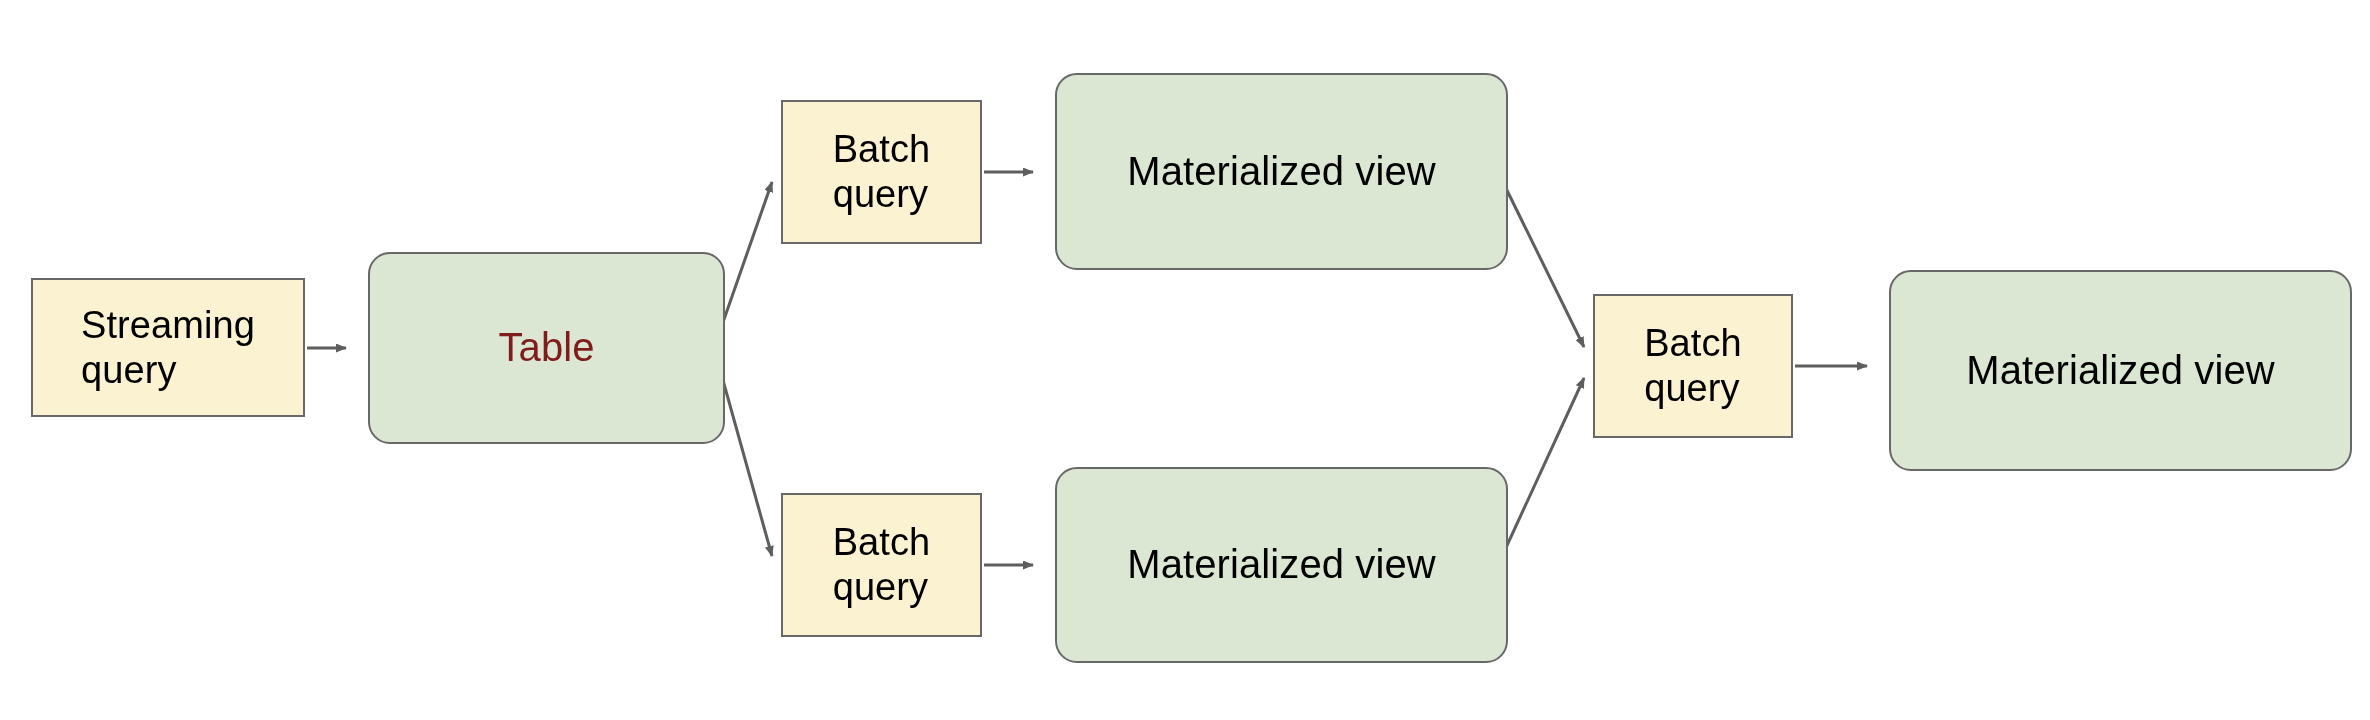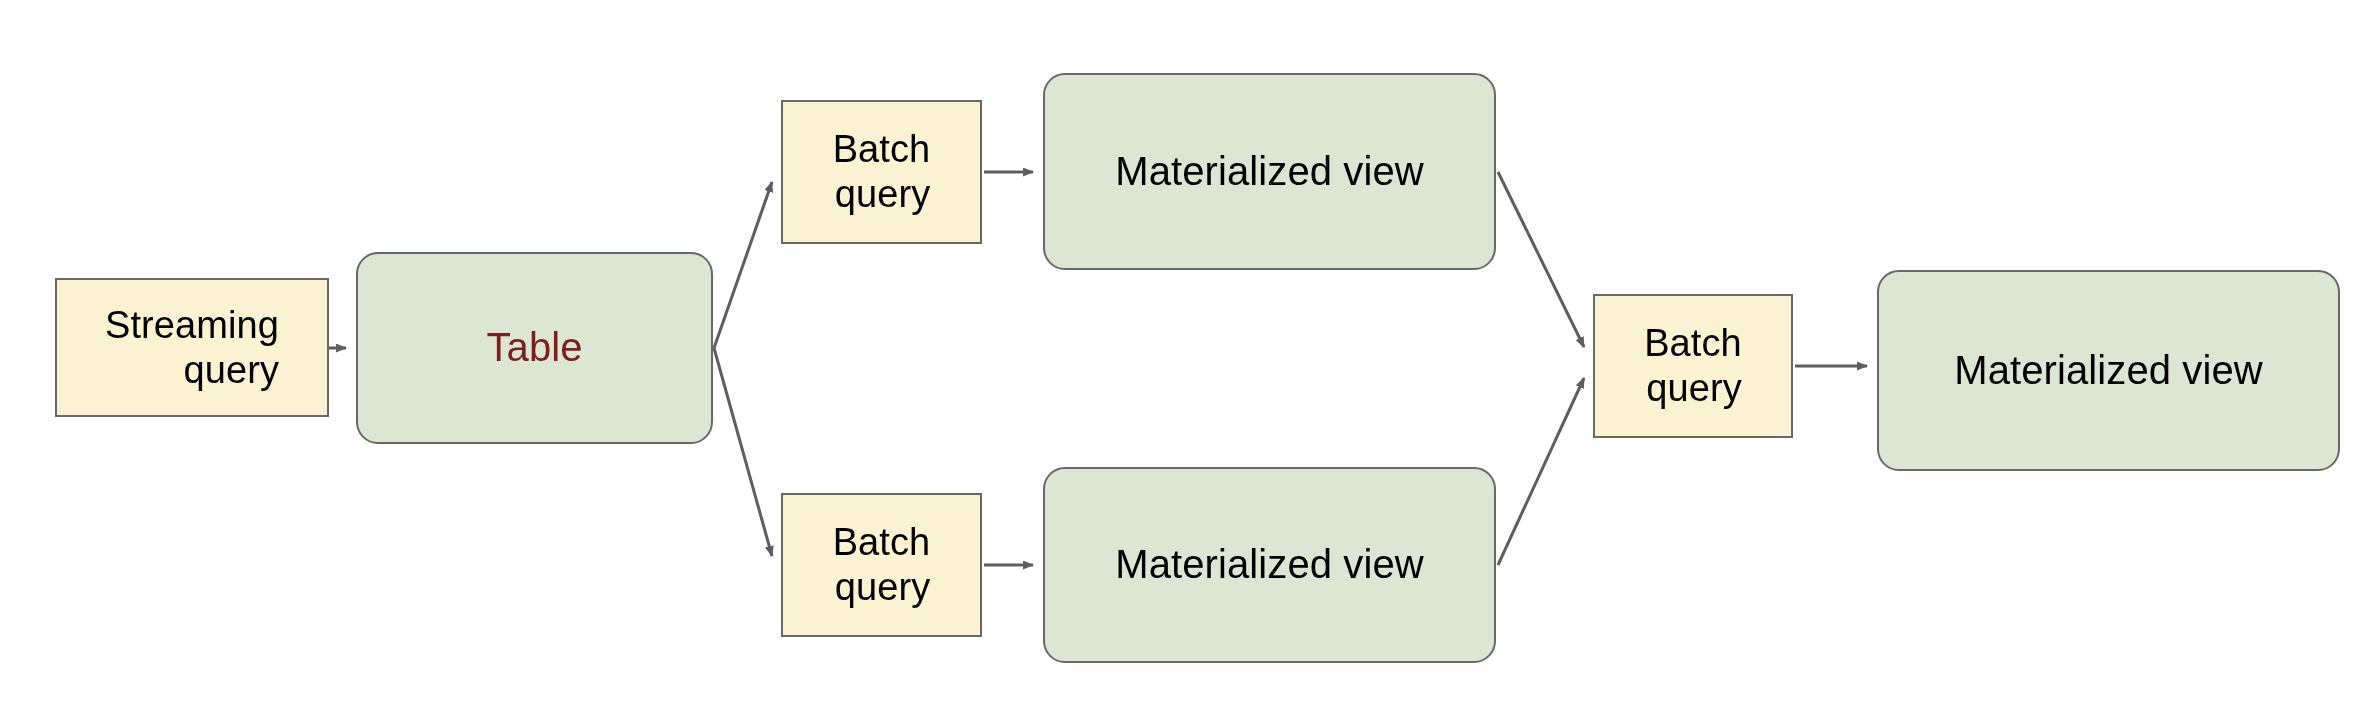--- a/index.html
+++ b/index.html
@@ -26,35 +26,36 @@
     top: 0;
     width: 2370px;
     height: 720px;
   }
   .node {
     position: absolute;
     box-sizing: border-box;
     display: flex;
     align-items: center;
     justify-content: center;
-    text-align: right;
+    text-align: left;
     color: #000000;
     line-height: 1.18;
     white-space: pre-line;
     letter-spacing: 0.1px;
   }
   .node-process {
     background: #fbf2d1;
     border: 2px solid #686868;
     border-radius: 0;
   }
   .node-store {
     background: #dbe6d3;
     border: 2px solid #686868;
     border-radius: 22px;
+    margin-left: 12px;
   }
   .node-label {
     display: block;
     white-space: pre-line;
   }
 </style>
 </head>
 <body>
 
 <div id="diagram-canvas">
@@ -71,21 +72,21 @@
         <path d="M 714 348 L 772 556" fill="none" stroke="#5e5e5e" stroke-width="3" stroke-linecap="butt" marker-end="url(#arrowhead)"></path>
         <path d="M 984 172 L 1033 172" fill="none" stroke="#5e5e5e" stroke-width="3" stroke-linecap="butt" marker-end="url(#arrowhead)"></path>
         <path d="M 984 565 L 1033 565" fill="none" stroke="#5e5e5e" stroke-width="3" stroke-linecap="butt" marker-end="url(#arrowhead)"></path>
         <path d="M 1498 172 L 1584 347" fill="none" stroke="#5e5e5e" stroke-width="3" stroke-linecap="butt" marker-end="url(#arrowhead)"></path>
         <path d="M 1498 565 L 1584 378" fill="none" stroke="#5e5e5e" stroke-width="3" stroke-linecap="butt" marker-end="url(#arrowhead)"></path>
         <path d="M 1795 366 L 1867 366" fill="none" stroke="#5e5e5e" stroke-width="3" stroke-linecap="butt" marker-end="url(#arrowhead)"></path>
       </g>
   </svg>
 
   <div id="nodes-layer">
-      <div class="node node-process" style="left: 31px; top: 278px; width: 274px; height: 139px; background: rgb(251, 242, 209); border-color: rgb(104, 104, 104); margin-left: 24px;"><span class="node-label" style="font-size: 38px; color: rgb(0, 0, 0);">Streaming
+      <div class="node node-process" style="left: 31px; top: 278px; width: 274px; height: 139px; background: rgb(251, 242, 209); border-color: rgb(104, 104, 104);"><span class="node-label" style="font-size: 38px; color: rgb(0, 0, 0);">Streaming
 query</span></div>
       <div class="node node-store" style="left: 356px; top: 252px; width: 357px; height: 192px; background: rgb(219, 230, 211); border-color: rgb(104, 104, 104);"><span class="node-label" style="font-size: 40px; color: #7f1d1d;">Table</span></div>
       <div class="node node-process" style="left: 781px; top: 100px; width: 201px; height: 144px; background: rgb(251, 242, 209); border-color: rgb(104, 104, 104);"><span class="node-label" style="font-size: 38px; color: rgb(0, 0, 0);">Batch
 query</span></div>
       <div class="node node-store" style="left: 1043px; top: 73px; width: 453px; height: 197px; background: rgb(219, 230, 211); border-color: rgb(104, 104, 104);"><span class="node-label" style="font-size: 40px; color: rgb(0, 0, 0);">Materialized view</span></div>
       <div class="node node-process" style="left: 781px; top: 493px; width: 201px; height: 144px; background: rgb(251, 242, 209); border-color: rgb(104, 104, 104);"><span class="node-label" style="font-size: 38px; color: rgb(0, 0, 0);">Batch
 query</span></div>
       <div class="node node-store" style="left: 1043px; top: 467px; width: 453px; height: 196px; background: rgb(219, 230, 211); border-color: rgb(104, 104, 104);"><span class="node-label" style="font-size: 40px; color: rgb(0, 0, 0);">Materialized view</span></div>
       <div class="node node-process" style="left: 1593px; top: 294px; width: 200px; height: 144px; background: rgb(251, 242, 209); border-color: rgb(104, 104, 104);"><span class="node-label" style="font-size: 38px; color: rgb(0, 0, 0);">Batch
 query</span></div>

